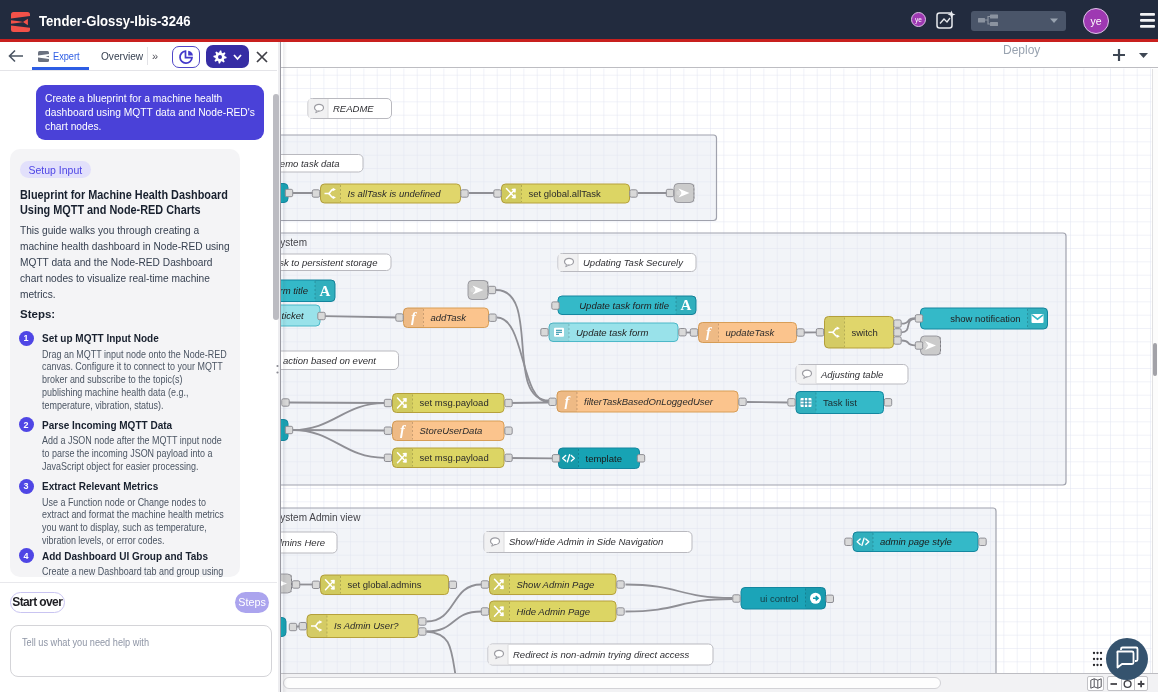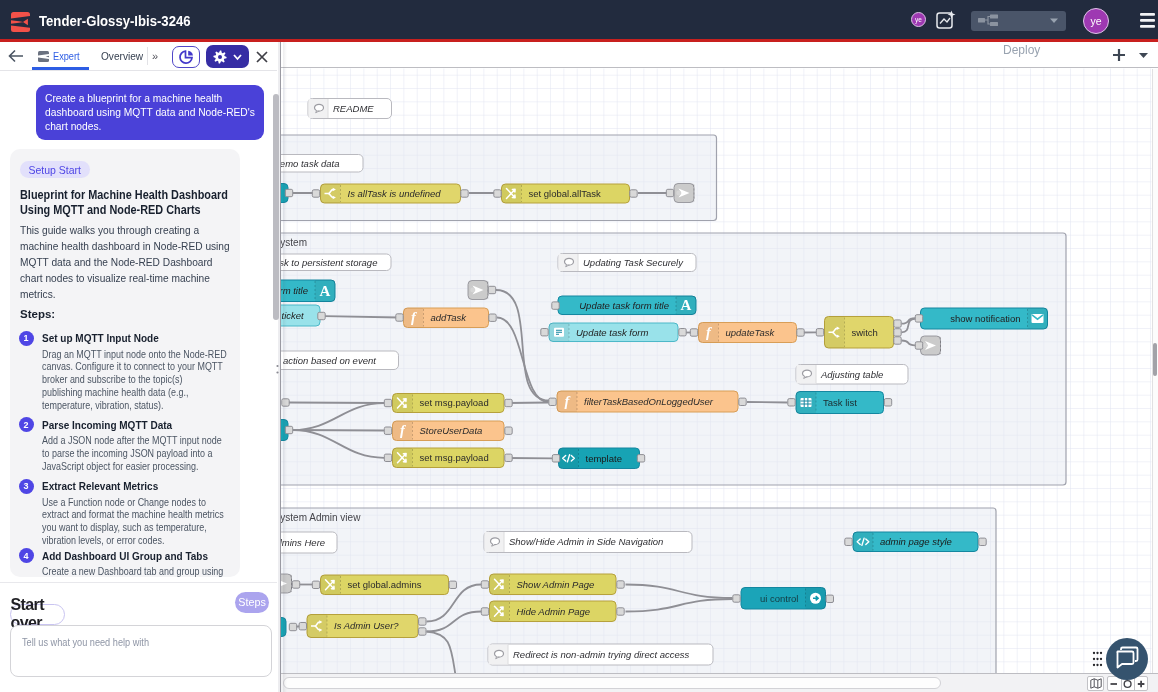--- a/index.html
+++ b/index.html
@@ -479,38 +479,38 @@
  <path d="M21,5 L24.5,9 L28,5" fill="none" stroke="#fff" stroke-width="1.8"></path>
 </svg>
 <svg class="abs" style="left:256px;top:50.5px" width="12" height="12" viewBox="0 0 12 12">
       <path d="M1,1 L11,11 M11,1 L1,11" stroke="#3f3f46" stroke-width="1.7"></path>
     </svg>
 
 <div class="abs" style="left:36px;top:84.5px;width:228px;height:55px;background:#4a41d8;border-radius:9px;"></div>
 <div class="abs" style="left:45px;top:90.5px;color:#fff;font-size:10.8px;line-height:14.3px;white-space:nowrap;transform:scaleX(0.95);transform-origin:left;">Create a blueprint for a machine health<br>dashboard using MQTT data and Node-RED's<br>chart nodes.</div>
 
 <div class="abs" style="left:10px;top:148.5px;width:229.5px;height:428.5px;background:#f4f4f6;border-radius:10px;overflow:hidden;"></div>
-<div class="abs" style="left:20px;top:161px;height:17px;background:#e2e0fb;border-radius:9px;display:flex;align-items:center;padding:0 8.5px;color:#4f46e5;font-size:10.5px;">Setup Start</div>
+<div class="abs" style="left:20px;top:161px;height:17px;background:#e2e0fb;border-radius:9px;display:flex;align-items:center;padding:0 8.5px;color:#4f46e5;font-size:10.5px;">Setup Input</div>
 <div class="abs" style="left:20px;top:188px;color:#18202e;font-size:12.5px;font-weight:bold;line-height:14.7px;white-space:nowrap;transform:scaleX(0.87);transform-origin:left;">Blueprint for Machine Health Dashboard<br>Using MQTT and Node-RED Charts</div>
 <div class="abs" style="left:20px;top:221.5px;color:#374151;font-size:11.3px;line-height:16.05px;white-space:nowrap;transform:scaleX(0.9);transform-origin:left;">This guide walks you through creating a<br>machine health dashboard in Node-RED using<br>MQTT data and the Node-RED Dashboard<br>chart nodes to visualize real-time machine<br>metrics.</div>
 <div class="abs" style="left:20px;top:308px;color:#18202e;font-size:11.5px;font-weight:bold;text-align:center;">Steps:</div>
 
 <div class="abs" style="left:18.5px;top:330.5px;width:15px;height:15px;border-radius:50%;background:#4f46e5;color:#fff;font-size:9px;font-weight:bold;display:flex;align-items:center;justify-content:center;">1</div>
 <div class="abs" style="left:42px;top:332.0px;color:#18202e;font-size:11.5px;font-weight:bold;white-space:nowrap;transform:scaleX(0.87);transform-origin:left;">Set up MQTT Input Node</div>
 <div class="abs" style="left:42px;top:347.5px;color:#4b5563;font-size:10.8px;line-height:12.8px;white-space:nowrap;transform:scaleX(0.83);transform-origin:left;">Drag an MQTT input node onto the Node-RED<br>canvas. Configure it to connect to your MQTT<br>broker and subscribe to the topic(s)<br>publishing machine health data (e.g.,<br>temperature, vibration, status).</div>
 <div class="abs" style="left:18.5px;top:417px;width:15px;height:15px;border-radius:50%;background:#4f46e5;color:#fff;font-size:9px;font-weight:bold;display:flex;align-items:center;justify-content:center;">2</div>
 <div class="abs" style="left:42px;top:418.5px;color:#18202e;font-size:11.5px;font-weight:bold;white-space:nowrap;transform:scaleX(0.87);transform-origin:left;">Parse Incoming MQTT Data</div>
 <div class="abs" style="left:42px;top:434px;color:#4b5563;font-size:10.8px;line-height:12.8px;white-space:nowrap;transform:scaleX(0.83);transform-origin:left;">Add a JSON node after the MQTT input node<br>to parse the incoming JSON payload into a<br>JavaScript object for easier processing.</div>
 <div class="abs" style="left:18.5px;top:478.5px;width:15px;height:15px;border-radius:50%;background:#4f46e5;color:#fff;font-size:9px;font-weight:bold;display:flex;align-items:center;justify-content:center;">3</div>
 <div class="abs" style="left:42px;top:480.0px;color:#18202e;font-size:11.5px;font-weight:bold;white-space:nowrap;transform:scaleX(0.87);transform-origin:left;">Extract Relevant Metrics</div>
 <div class="abs" style="left:42px;top:495.5px;color:#4b5563;font-size:10.8px;line-height:12.8px;white-space:nowrap;transform:scaleX(0.83);transform-origin:left;">Use a Function node or Change nodes to<br>extract and format the machine health metrics<br>you want to display, such as temperature,<br>vibration levels, or error codes.</div>
 <div class="abs" style="left:18.5px;top:548px;width:15px;height:15px;border-radius:50%;background:#4f46e5;color:#fff;font-size:9px;font-weight:bold;display:flex;align-items:center;justify-content:center;">4</div>
 <div class="abs" style="left:42px;top:549.5px;color:#18202e;font-size:11.5px;font-weight:bold;white-space:nowrap;transform:scaleX(0.87);transform-origin:left;">Add Dashboard UI Group and Tabs</div>
 <div class="abs" style="left:42px;top:565px;color:#4b5563;font-size:10.8px;line-height:12.8px;white-space:nowrap;transform:scaleX(0.83);transform-origin:left;">Create a new Dashboard tab and group using</div>
 
 <div class="abs" style="left:0px;top:581.5px;width:277px;height:1px;background:#e8e8ec;"></div>
-<div class="abs" style="left:9.5px;top:591.5px;width:55.5px;height:21px;border:1px solid #c9c4f1;border-radius:10.5px;display:flex;align-items:center;justify-content:center;color:#1f1f24;font-size:16px;font-weight:bold;letter-spacing:-0.6px;background:#fff;margin-top:12px;">Start over</div>
+<div class="abs" style="left:9.5px;top:591.5px;width:55.5px;height:21px;border:1px solid #c9c4f1;border-radius:10.5px;display:flex;align-items:center;justify-content:center;color:#1f1f24;font-size:12px;font-weight:bold;letter-spacing:-0.6px;background:#fff;">Start over</div>
 <div class="abs" style="left:235px;top:591.5px;width:34px;height:21px;background:#aba4ee;border-radius:10.5px;display:flex;align-items:center;justify-content:center;color:#fff;font-size:10.8px;">Steps</div>
 <div class="abs" style="left:9.5px;top:625px;width:262px;height:52px;border:1px solid #d4d4d8;border-radius:8px;background:#fff;"></div>
 <div class="abs" style="left:22px;top:636px;color:#8e95a5;font-size:11.2px;white-space:nowrap;transform:scaleX(0.82);transform-origin:left;">Tell us what you need help with</div>
 
 <div class="abs" style="left:273px;top:94px;width:5.5px;height:226px;background:#bcbcc2;border-radius:3px;"></div>
 
 </div>
 </body></html>

